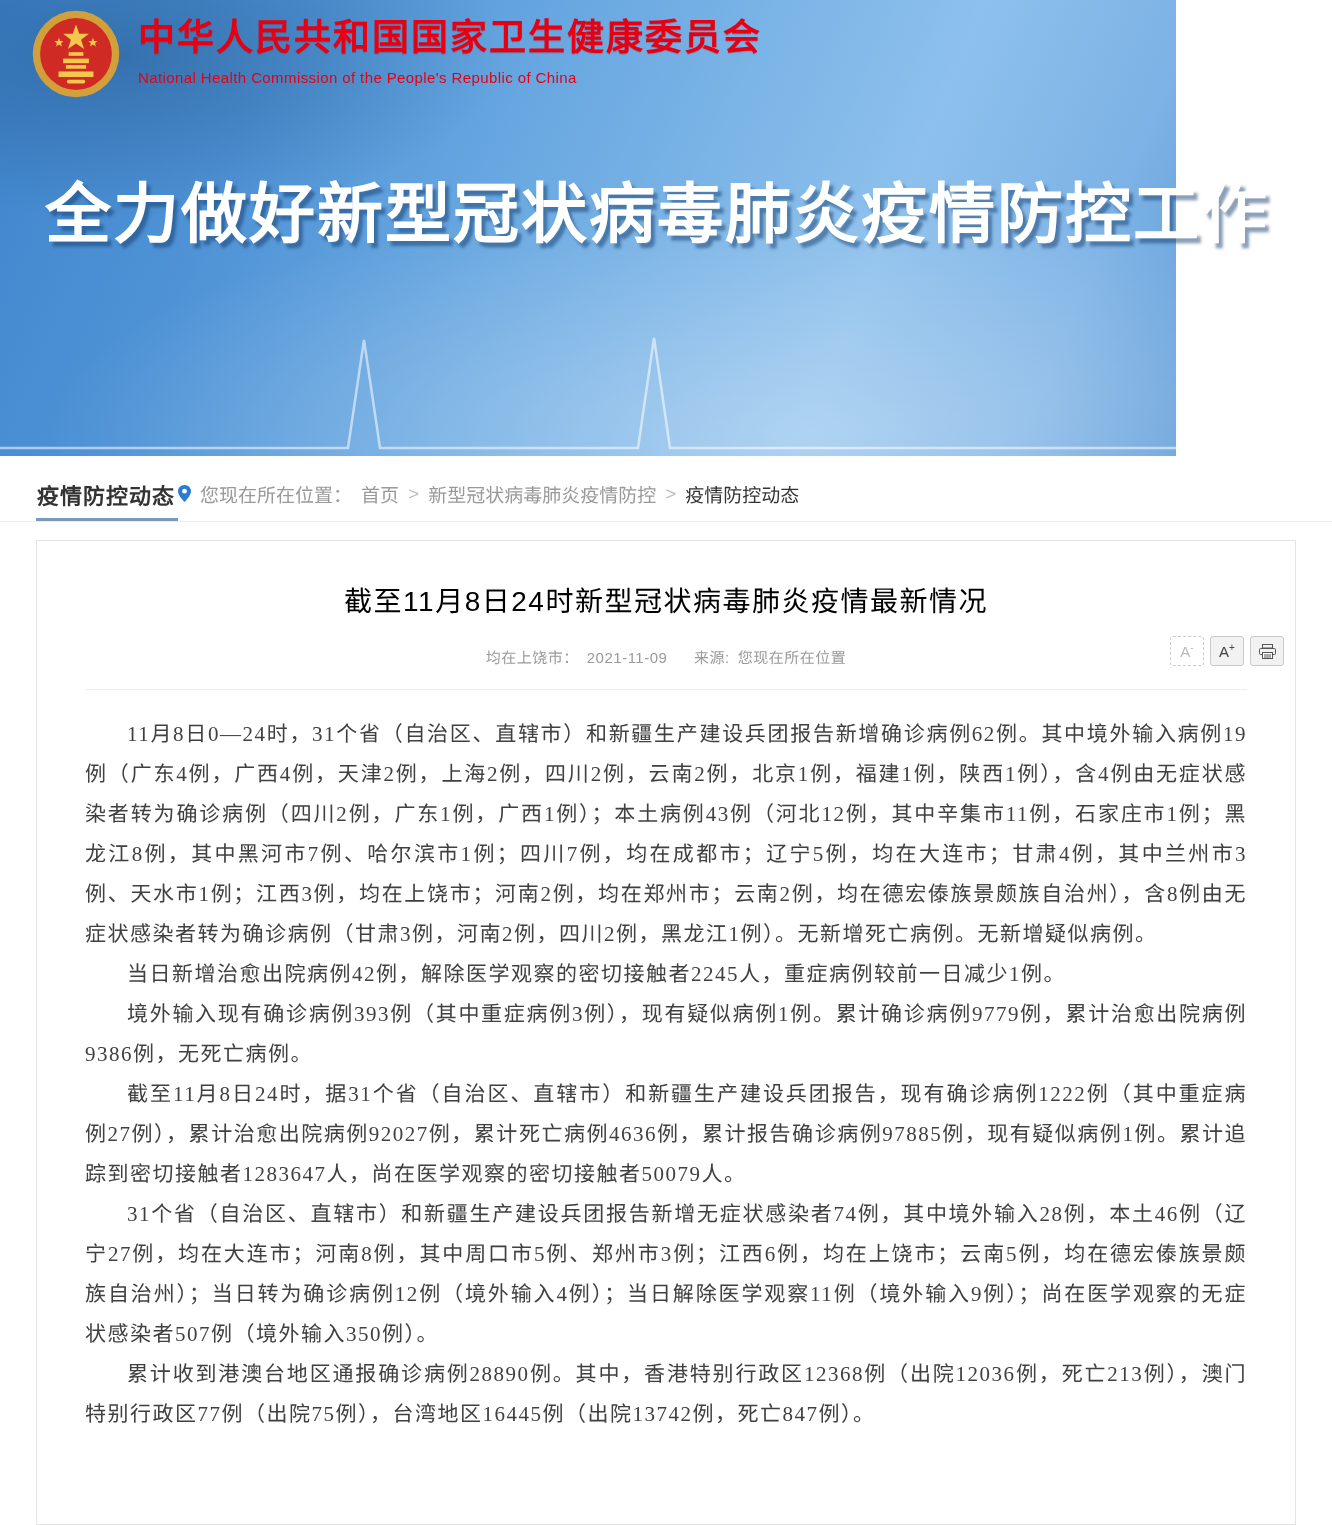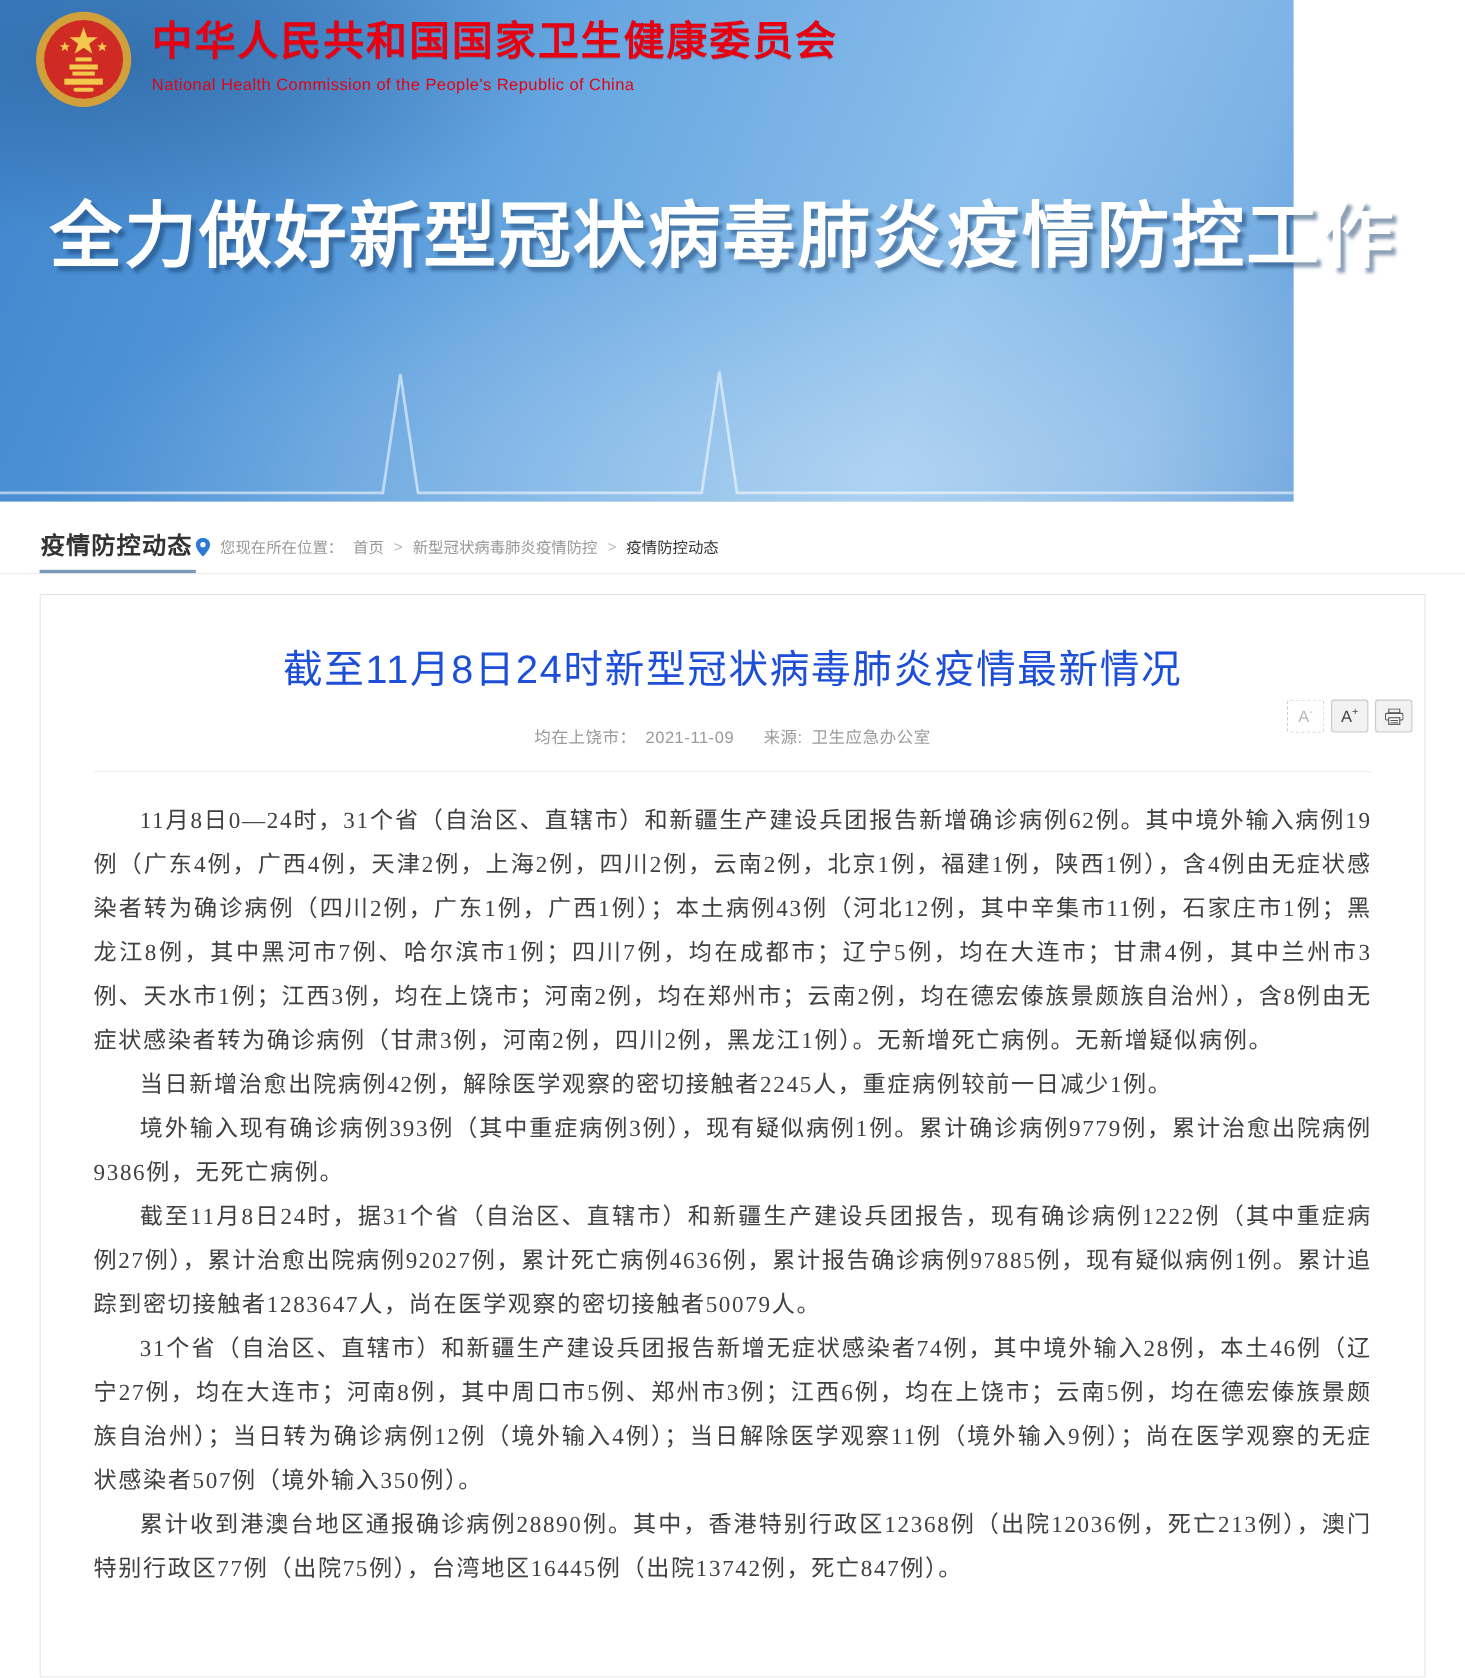--- a/index.html
+++ b/index.html
@@ -36,33 +36,33 @@
 
   
   .section-row {
     display:flex; align-items:flex-end;
     padding:20px 14px 0 36px; border-bottom:1px solid #ececec; height:66px;
   }
   .section-title {
     font-size:22px; font-weight:bold; color:#333; letter-spacing:1px;
     border-bottom:3px solid #7b99b8; padding:0 3px 8px 1px;
   }
-  .breadcrumb { display:flex; align-items:center; gap:9px; font-size:14px; color:#999; padding-bottom:14px; }
+  .breadcrumb { display:flex; align-items:center; gap:9px; font-size:19px; color:#999; padding-bottom:14px; }
   .breadcrumb .pin { width:13px; height:17px; }
   .crumb { color:#999; text-decoration:none; cursor:pointer; }
   .crumb-sep { color:#bbb; }
   .crumb.current { color:#333; }
 
   
   .content-box {
     margin:18px 36px 0 36px; width:1260px; min-height:985px;
     border:1px solid #e4e4e4; background:#fff; position:relative; padding:0 48px;
   }
   .article-header { text-align:center; border-bottom:1px solid #ededed; padding:38px 0 22px 0; }
-  .article-title { font-size:36px; font-weight:normal; color:#1d4ed8; letter-spacing:1.5px; }
+  .article-title { font-size:28px; font-weight:normal; color:#000000; letter-spacing:1.5px; }
   .article-meta { margin-top:27px; font-size:15px; color:#9a9a9a; letter-spacing:0.5px; }
   .article-meta span { margin:0 4px; }
   .tools { position:absolute; top:95px; right:11px; display:flex; gap:6px; }
   .tool-btn {
     width:34px; height:30px; border-radius:3px; display:flex; align-items:center; justify-content:center;
     font-size:15px; cursor:pointer; background:#f2f2f2; border:1px solid #c9c9c9; color:#444;
     font-family:"Liberation Sans","DejaVu Sans",sans-serif;
   }
   .tool-btn sup { font-size:10px; margin-top:-7px; }
   .tool-btn.dashed { background:#fff; border:1px dashed #cccccc; color:#b9b9b9; }
@@ -121,21 +121,21 @@
     <span class="crumb-sep">&gt;</span>
     <a class="crumb current">疫情防控动态</a>
   </div>
 </div>
 
 <div class="content-box">
   <div class="article-header">
     <h1 class="article-title">截至11月8日24时新型冠状病毒肺炎疫情最新情况</h1>
     <div class="article-meta">
       <span>均在上饶市：</span><span>2021-11-09</span>
-      <span style="margin-left:18px">来源:</span><span>卫生应急办公室</span>
+      <span style="margin-left:18px">来源:</span><span>您现在所在位置</span>
     </div>
   </div>
 
   <div class="tools">
     <div class="tool-btn dashed">
         <span>A</span>
         <sup>-</sup>
       </div>
     <div class="tool-btn">
         <span>A</span>

